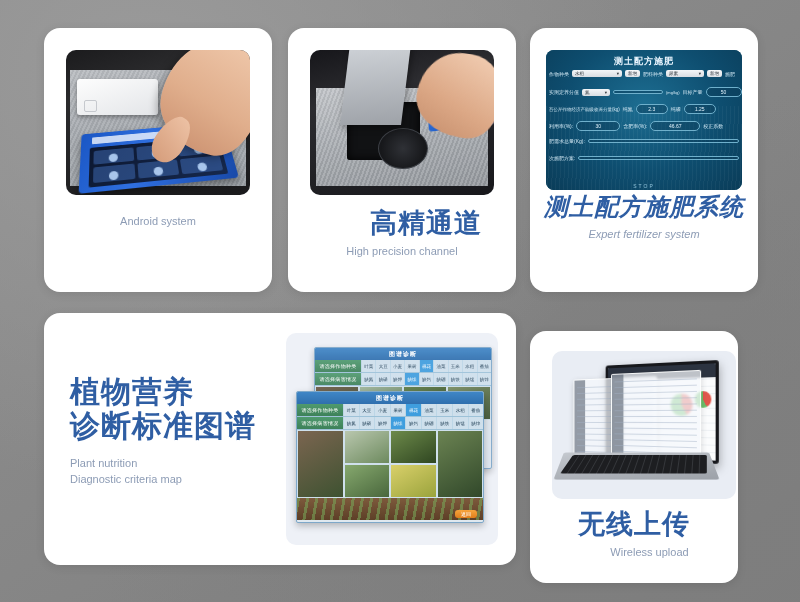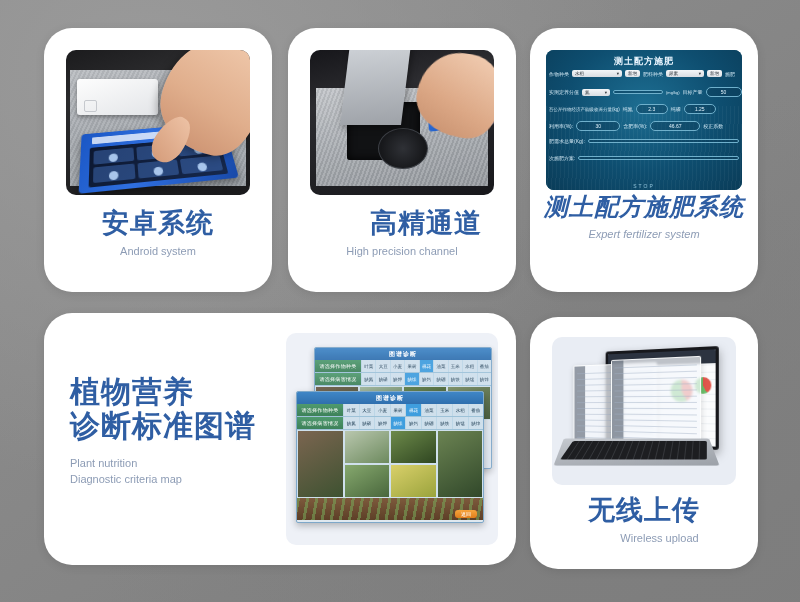--- a/index.html
+++ b/index.html
@@ -8,31 +8,31 @@
     background:
       radial-gradient(ellipse at 18% 12%, #9a9a9a 0%, rgba(154,154,154,0) 55%),
       radial-gradient(ellipse at 82% 88%, #7e7e7e 0%, rgba(126,126,126,0) 60%),
       linear-gradient(145deg,#8e8e8e 0%,#888888 40%,#7c7c7c 100%);
     font-family:"Liberation Sans","DejaVu Sans",sans-serif;
     position:relative;
   }
   .grid{position:absolute;left:0;top:0;width:800px;height:602px;}
 
   .card{
-    position:absolute;background:#ffffff;border-radius:28px;
+    position:absolute;background:#ffffff;border-radius:16px;
     box-shadow:0 2px 10px rgba(0,0,0,0.10);
     overflow:hidden;
   }
   
   #card-android{left:44px;top:28px;width:228px;height:264px;}
   #card-channel{left:288px;top:28px;width:228px;height:264px;}
   #card-fert{left:530px;top:28px;width:228px;height:264px;}
   
   #card-plant{left:44px;top:313px;width:472px;height:252px;}
-  #card-wireless{left:530px;top:317px;width:228px;height:252px;}
+  #card-wireless{left:530px;top:331px;width:208px;height:252px;}
 
   .photo{
     position:absolute;border-radius:10px;overflow:hidden;
     background:#eceff5;
   }
   .titles{position:absolute;text-align:center;left:0;right:0;}
   .t-cn{
     color:#2f5ea3;font-weight:bold;letter-spacing:1px;
     line-height:1.12;white-space:nowrap;
   }
@@ -195,21 +195,20 @@
             <span></span>
             <span></span>
             <span></span>
         </div>
       </div>
       <div class="hand">
         <div class="finger"></div>
       </div>
     </div>
     <div class="titles" style="top:180px;">
-      <div class="t-cn" style="font-size:27px;">安卓系统</div>
       <div class="t-en" style="font-size:11px;">Android system</div>
     </div>
   </div>
 
   <div class="card" id="card-channel">
     <div class="photo ph-channel">
       <div class="ch-case"></div>
       <div class="ch-deck"></div>
       <div class="ch-well"></div>
       <div class="ch-disc"></div>

